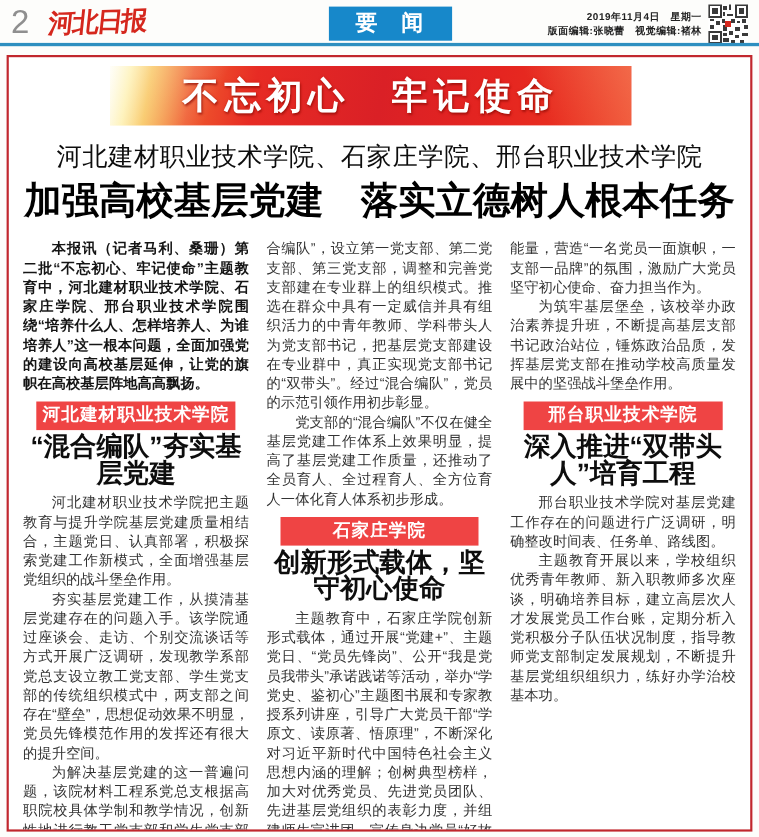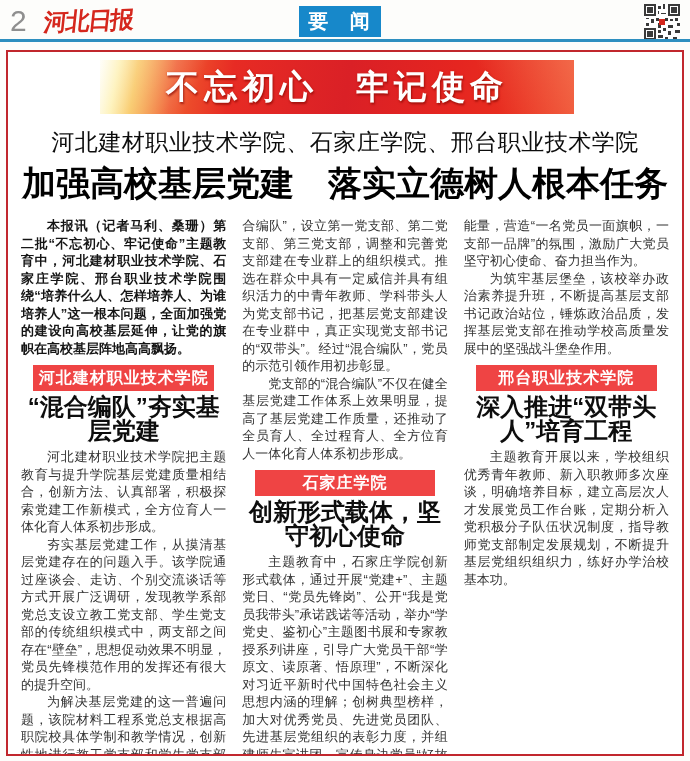--- a/index.html
+++ b/index.html
@@ -9,21 +9,21 @@
     overflow:hidden;margin:0 auto;
   }
   
   .hdr{position:absolute;left:0;top:0;width:690px;height:46px;}
   .page-num{position:absolute;left:10px;top:4px;font-size:30px;color:#8f8f8f;line-height:34px;}
   .masthead{
     position:absolute;left:44px;top:8px;font-size:24px;font-weight:900;color:#d5271d;
     letter-spacing:-2px;transform:skewX(-8deg) rotate(-2deg);line-height:26px;
   }
   .section-box{
-    position:absolute;left:299px;top:6px;width:82px;height:31px;background:#1788ca;
+    position:absolute;left:299px;top:6px;width:112px;height:31px;background:#1788ca;
     color:#fff;font-size:20px;font-weight:bold;text-align:center;line-height:31px;letter-spacing:8px;
     padding-left:6px;box-sizing:border-box;
   }
   .hdr-meta{
     position:absolute;right:52px;top:9px;text-align:right;font-size:9px;line-height:13px;
     color:#222;font-weight:bold;letter-spacing:.5px;
   }
   .qr{position:absolute;right:10px;top:4px;width:36px;height:36px;}
   .hdr-rule{position:absolute;left:0;top:39px;width:690px;height:3px;background:#2e8fc0;}
   
@@ -65,20 +65,24 @@
 </style>
 </head>
 <body>
 
 <div class="page">
 
   <div class="hdr">
     <div class="page-num">2</div>
     <div class="masthead">河北日报</div>
     <div class="section-box">要 闻</div>
+    <div class="hdr-meta">
+      <div>2019年11月4日　星期一</div>
+      <div>版面编辑:张晓蕾　视觉编辑:褚林</div>
+    </div>
     <svg class="qr" viewBox="0 0 21 21" shape-rendering="crispEdges">
       <rect x="0" y="0" width="21" height="21" fill="#fff"></rect>
       <g fill="#3a3a3a">
         <rect x="0" y="0" width="7" height="7"></rect>
           <rect x="14" y="0" width="7" height="7"></rect>
           <rect x="0" y="14" width="7" height="7"></rect>
         <rect x="8" y="1" width="2" height="2"></rect>
           <rect x="11" y="0" width="1" height="3"></rect>
         <rect x="8" y="4" width="1" height="2"></rect>
           <rect x="10" y="5" width="3" height="1"></rect>
@@ -122,34 +126,35 @@
     </div>
 
     <div class="kicker">河北建材职业技术学院、石家庄学院、邢台职业技术学院</div>
     <div class="headline">加强高校基层党建　落实立德树人根本任务</div>
 
     <div class="cols">
       <div class="col">
           <p class="blk-lead">本报讯（记者马利、桑珊）第二批“不忘初心、牢记使命”主题教育中，河北建材职业技术学院、石家庄学院、邢台职业技术学院围绕“培养什么人、怎样培养人、为谁培养人”这一根本问题，全面加强党的建设向高校基层延伸，让党的旗帜在高校基层阵地高高飘扬。</p>
           <div class="blk-tag">河北建材职业技术学院</div>
           <div class="blk-subhead">“混合编队”夯实基层党建</div>
-          <p class="blk-para">河北建材职业技术学院把主题教育与提升学院基层党建质量相结合，创新方法、认真部署，积极探索党建工作新模式，全方位育人一体化育人体系初步形成。</p>
+          <p class="blk-para">河北建材职业技术学院把主题教育与提升学院基层党建质量相结合，主题党日、认真部署，积极探索党建工作新模式，全面增强基层党组织的战斗堡垒作用。</p>
           <p class="blk-para">夯实基层党建工作，从摸清基层党建存在的问题入手。该学院通过座谈会、走访、个别交流谈话等方式开展广泛调研，发现教学系部党总支设立教工党支部、学生党支部的传统组织模式中，两支部之间存在“壁垒”，思想促动效果不明显，党员先锋模范作用的发挥还有很大的提升空间。</p>
           <p class="blk-para">为解决基层党建的这一普遍问题，该院材料工程系党总支根据高职院校具体学制和教学情况，创新性地进行教工党支部和学生党支部的“混</p>
         </div>
       <div class="col">
           <p class="blk-cont">合编队”，设立第一党支部、第二党支部、第三党支部，调整和完善党支部建在专业群上的组织模式。推选在群众中具有一定威信并具有组织活力的中青年教师、学科带头人为党支部书记，把基层党支部建设在专业群中，真正实现党支部书记的“双带头”。经过“混合编队”，党员的示范引领作用初步彰显。</p>
           <p class="blk-para">党支部的“混合编队”不仅在健全基层党建工作体系上效果明显，提高了基层党建工作质量，还推动了全员育人、全过程育人、全方位育人一体化育人体系初步形成。</p>
           <div class="blk-tag">石家庄学院</div>
           <div class="blk-subhead">创新形式载体，坚守初心使命</div>
           <p class="blk-para">主题教育中，石家庄学院创新形式载体，通过开展“党建+”、主题党日、“党员先锋岗”、公开“我是党员我带头”承诺践诺等活动，举办“学党史、鉴初心”主题图书展和专家教授系列讲座，引导广大党员干部“学原文、读原著、悟原理”，不断深化对习近平新时代中国特色社会主义思想内涵的理解；创树典型榜样，加大对优秀党员、先进党员团队、先进基层党组织的表彰力度，并组建师生宣讲团，宣传身边党员“好故事”，发出党员标兵“好声音”，弘扬正</p>
         </div>
       <div class="col">
           <p class="blk-cont">能量，营造“一名党员一面旗帜，一支部一品牌”的氛围，激励广大党员坚守初心使命、奋力担当作为。</p>
           <p class="blk-para">为筑牢基层堡垒，该校举办政治素养提升班，不断提高基层支部书记政治站位，锤炼政治品质，发挥基层党支部在推动学校高质量发展中的坚强战斗堡垒作用。</p>
           <div class="blk-tag">邢台职业技术学院</div>
           <div class="blk-subhead">深入推进“双带头人”培育工程</div>
+          <p class="blk-para">邢台职业技术学院对基层党建工作存在的问题进行广泛调研，明确整改时间表、任务单、路线图。</p>
           <p class="blk-para">主题教育开展以来，学校组织优秀青年教师、新入职教师多次座谈，明确培养目标，建立高层次人才发展党员工作台账，定期分析入党积极分子队伍状况制度，指导教师党支部制定发展规划，不断提升基层党组织组织力，练好办学治校基本功。</p>
         </div>
     </div>
 
   </div>
 </div>
 
 </body></html>

